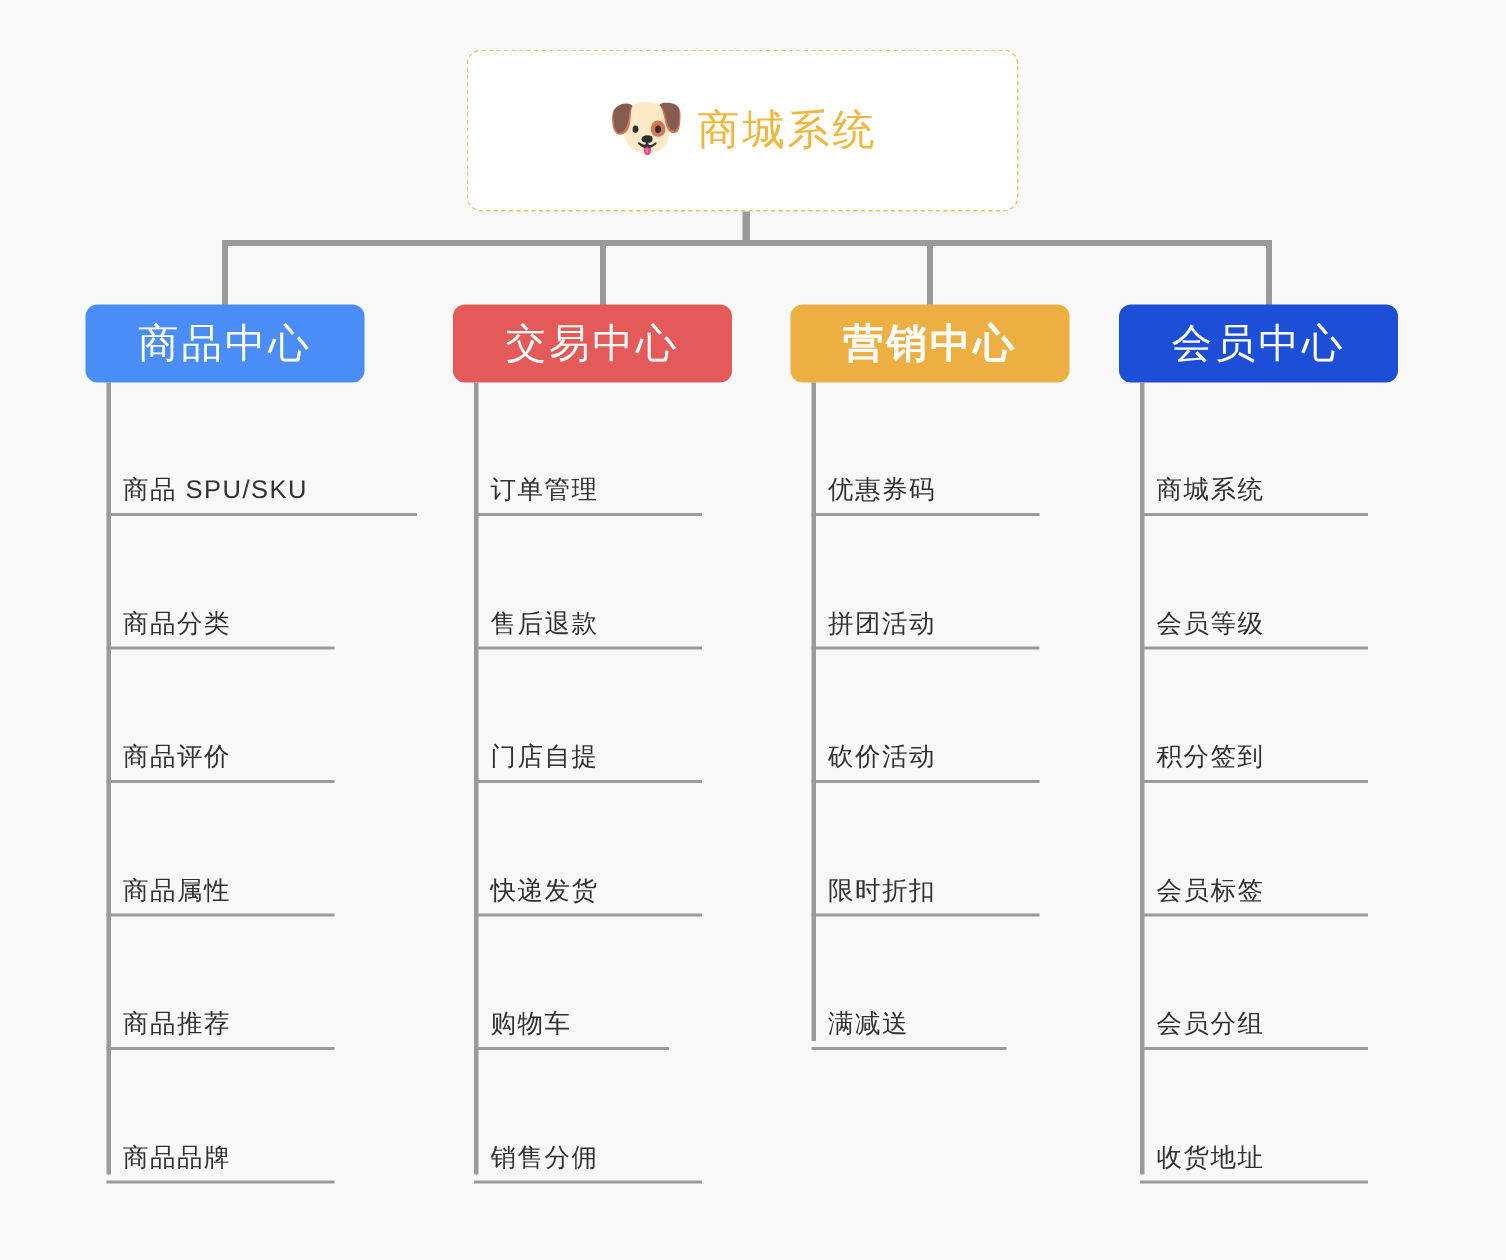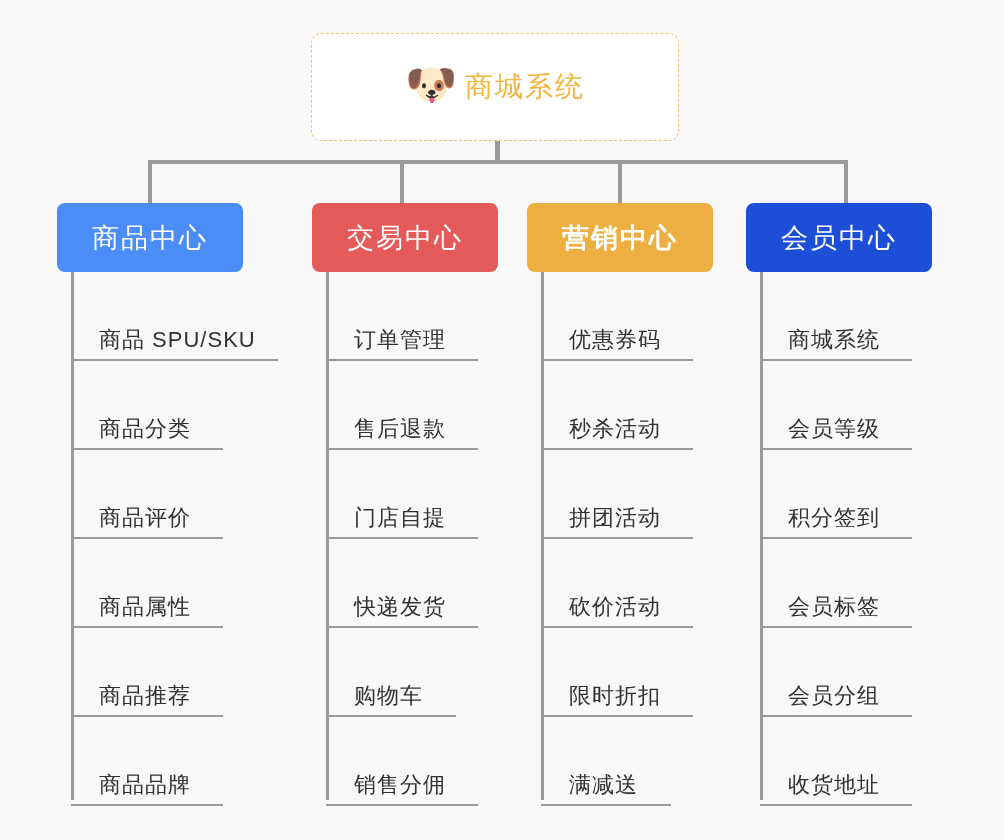--- a/index.html
+++ b/index.html
@@ -54,21 +54,21 @@
   .conn-v { width: 4px; }
   .conn-h { height: 4px; }
 
   
   .column {
     position: absolute;
     top: 203px;
   }
   .cat-box {
     box-sizing: border-box;
-    height: 69px;
+    height: 52px;
     border-radius: 8px;
     display: flex;
     align-items: center;
     justify-content: center;
     color: #ffffff;
     font-size: 27px;
     letter-spacing: 2px;
   }
   .leaf-list {
     position: relative;
@@ -84,38 +84,38 @@
     background: #9a9a9a;
   }
   .leaf {
     position: relative;
     height: 89px;
     display: flex;
     align-items: flex-end;
     box-sizing: border-box;
   }
   .leaf-label {
-    margin-left: 42px;
+    margin-left: 25px;
     margin-bottom: 6px;
-    font-size: 22px;
+    font-size: 17px;
     color: #303133;
     white-space: nowrap;
     letter-spacing: 1px;
   }
   .leaf-underline {
     position: absolute;
     left: 14px;
     bottom: 0;
     height: 2px;
     background: #9a9a9a;
   }
 
   
   #col-0 { left: 57px;  width: 260px; }
-  #col-1 { left: 312px; width: 232px; }
+  #col-1 { left: 302px; width: 232px; }
   #col-2 { left: 527px; width: 232px; }
   #col-3 { left: 746px; width: 232px; }
 
   #col-0 .cat-box { width: 186px; margin-left: 0;  background: #4a8df6; }
   #col-1 .cat-box { width: 186px; margin-left: 0;  background: #e35a58; }
   #col-2 .cat-box { width: 186px; margin-left: 0;  background: #eeaf42; font-weight: bold; }
   #col-3 .cat-box { width: 186px; margin-left: 0;  background: #1d4ed8; }
 </style>
 </head>
 <body>
@@ -202,24 +202,20 @@
   <div class="cat-box">
     <span>营销中心</span>
   </div>
   <div class="leaf-list">
     <div class="leaf-rail"></div>
     <div class="leaf">
       <span class="leaf-label">优惠券码</span>
       <span class="leaf-underline" style="width:152px;"></span>
     </div>
     <div class="leaf">
-      <span class="leaf-label">秒杀活动</span>
-      <span class="leaf-underline" style="width:152px;"></span>
-    </div>
-    <div class="leaf">
       <span class="leaf-label">拼团活动</span>
       <span class="leaf-underline" style="width:152px;"></span>
     </div>
     <div class="leaf">
       <span class="leaf-label">砍价活动</span>
       <span class="leaf-underline" style="width:152px;"></span>
     </div>
     <div class="leaf">
       <span class="leaf-label">限时折扣</span>
       <span class="leaf-underline" style="width:152px;"></span>

